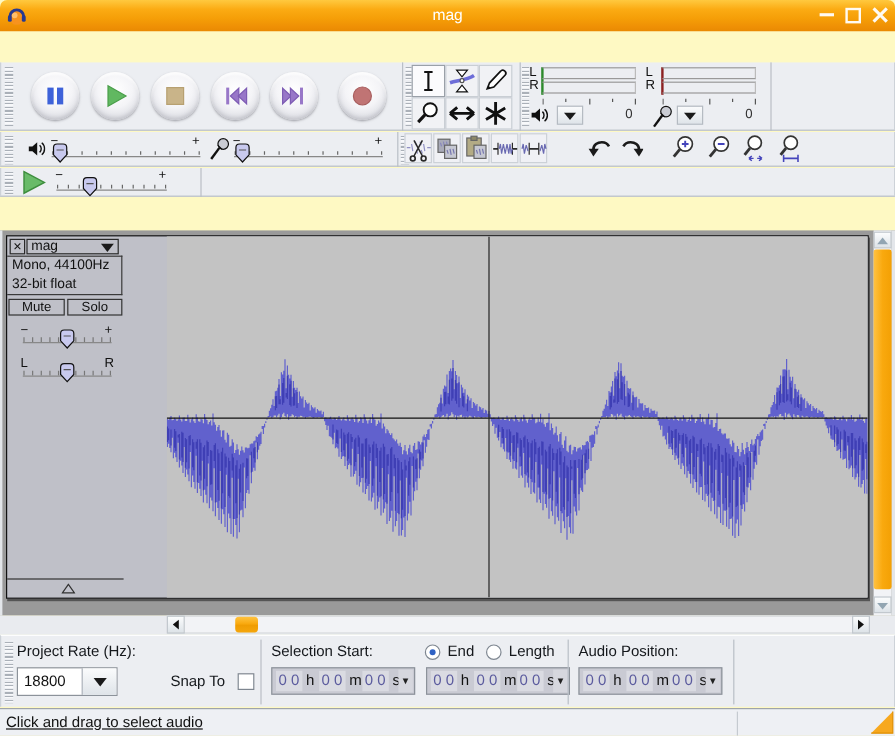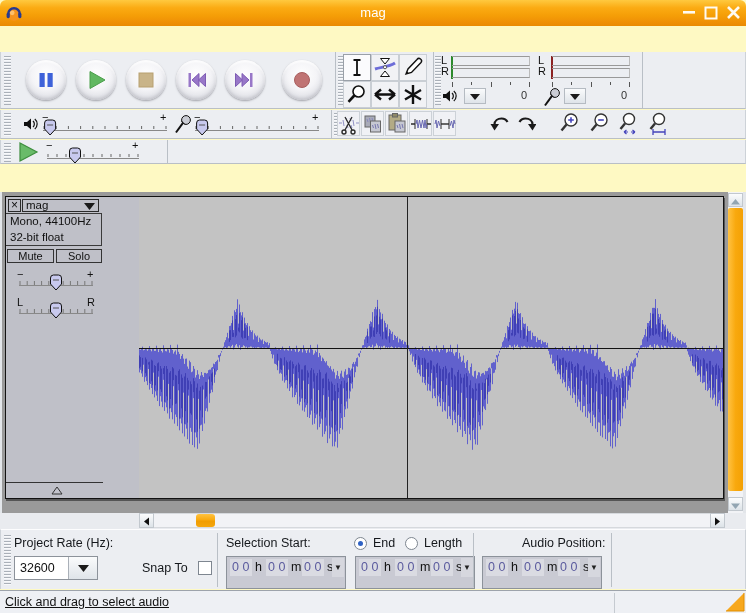--- a/index.html
+++ b/index.html
@@ -23,21 +23,21 @@
 .toolbtn { width:28px; height:27px; background:#f1f2f5; border:1px solid #c9ced4; }
 .editbtn { width:23px; height:25px; border:1px solid #ccd1d7; background:#f0f1f5; }
 
 #ruler { left:0; top:164px; width:743px; height:29px; background:#f4f5f9; border:1px solid #aab0b8; border-top-color:#c9ced4; border-bottom:2px solid #2e3236; }
 #ruler span { position:absolute; top:8px; font-size:12.5px; color:#22262b; }
 
 #trackarea { left:0; top:192px; width:746px; height:321px; background:#9a9a9a; border-left:2px solid #e3e6ea; border-right:3px solid #e3e6ea; }
 
 #seltb { left:0; top:529px; width:746px; height:60px; background:#eceef2; border-top:1px solid #fdfdfe; border-left:1px solid #cdd2d8; border-right:1px solid #cdd2d8; }
 #seltb .lab { position:absolute; font-size:12.5px; color:#15181c; }
-.timefield { position:absolute; width:120px; height:33px; background:#c9cad3; border:1px solid #8c929a; font-size:12.5px; color:#111; }
+.timefield { position:absolute; width:120px; height:23px; background:#c9cad3; border:1px solid #8c929a; font-size:12.5px; color:#111; }
 .timefield { overflow:hidden; }
 .timefield .dd { position:absolute; right:1px; top:1px; width:12px; height:19px; background:#d6d7de; font-size:8px; color:#222; text-align:center; line-height:19px;}
 
 #status { left:0; top:590px; width:746px; height:23px; background:#eef0f4; border-top:1px solid #9da3ab; font-size:12.5px; color:#111; }
 </style></head>
 <body>
 <div id="win">
   <div id="title" class="abs">
     <svg class="abs" style="left:5px;top:4px" width="18" height="18" viewBox="0 0 18 18">
       <circle cx="9" cy="10.5" r="6.2" fill="#f7931e"></circle>
@@ -332,24 +332,24 @@
           <path d="M9 6.5 L4 2.5 L4 10.5 Z" fill="#111"></path>
         </svg>
     </div>
     <div class="abs" style="left:196px;top:1px;width:19px;height:13px;background:linear-gradient(#ffc340 0%,#f9a90e 45%,#f09d02 55%,#f5a60c 100%);border-radius:3px;"></div>
   </div>
 
   <div id="seltb" class="abs">
     <div class="grip abs" style="left:3px;top:4px;height:52px;"></div>
     <div class="lab" style="left:13px;top:6px;">Project Rate (Hz):</div>
     <div class="lab" style="left:225px;top:6px;">Selection Start:</div>
-    <div class="lab" style="left:481px;top:6px;margin-left:40px;">Audio Position:</div>
+    <div class="lab" style="left:481px;top:6px;">Audio Position:</div>
 
     <div class="abs" style="left:13px;top:26px;width:84px;height:24px;border:1px solid #8c929a;background:#fff;">
-      <div class="abs" style="left:5px;top:4px;font-size:12.5px;color:#111;">32600</div>
+      <div class="abs" style="left:5px;top:4px;font-size:12.5px;color:#111;">18800</div>
       <div class="abs" style="left:53px;top:0px;width:29px;height:22px;background:linear-gradient(#fafbfc,#dfe4e9);border-left:1px solid #aab0b8;">
         <svg width="29" height="22">
             <path d="M9 8 H20 L14.5 15 Z" fill="#1a1a1a"></path>
           </svg>
       </div>
     </div>
     <div class="lab" style="left:141px;top:31px;">Snap To</div>
     <div class="abs" style="left:197px;top:31px;width:14px;height:14px;background:#fff;border:1px solid #7e8690;"></div>
 
     <div class="abs" style="left:353px;top:7px;width:13px;height:13px;border-radius:50%;background:#fff;border:1px solid #7e8690;">

